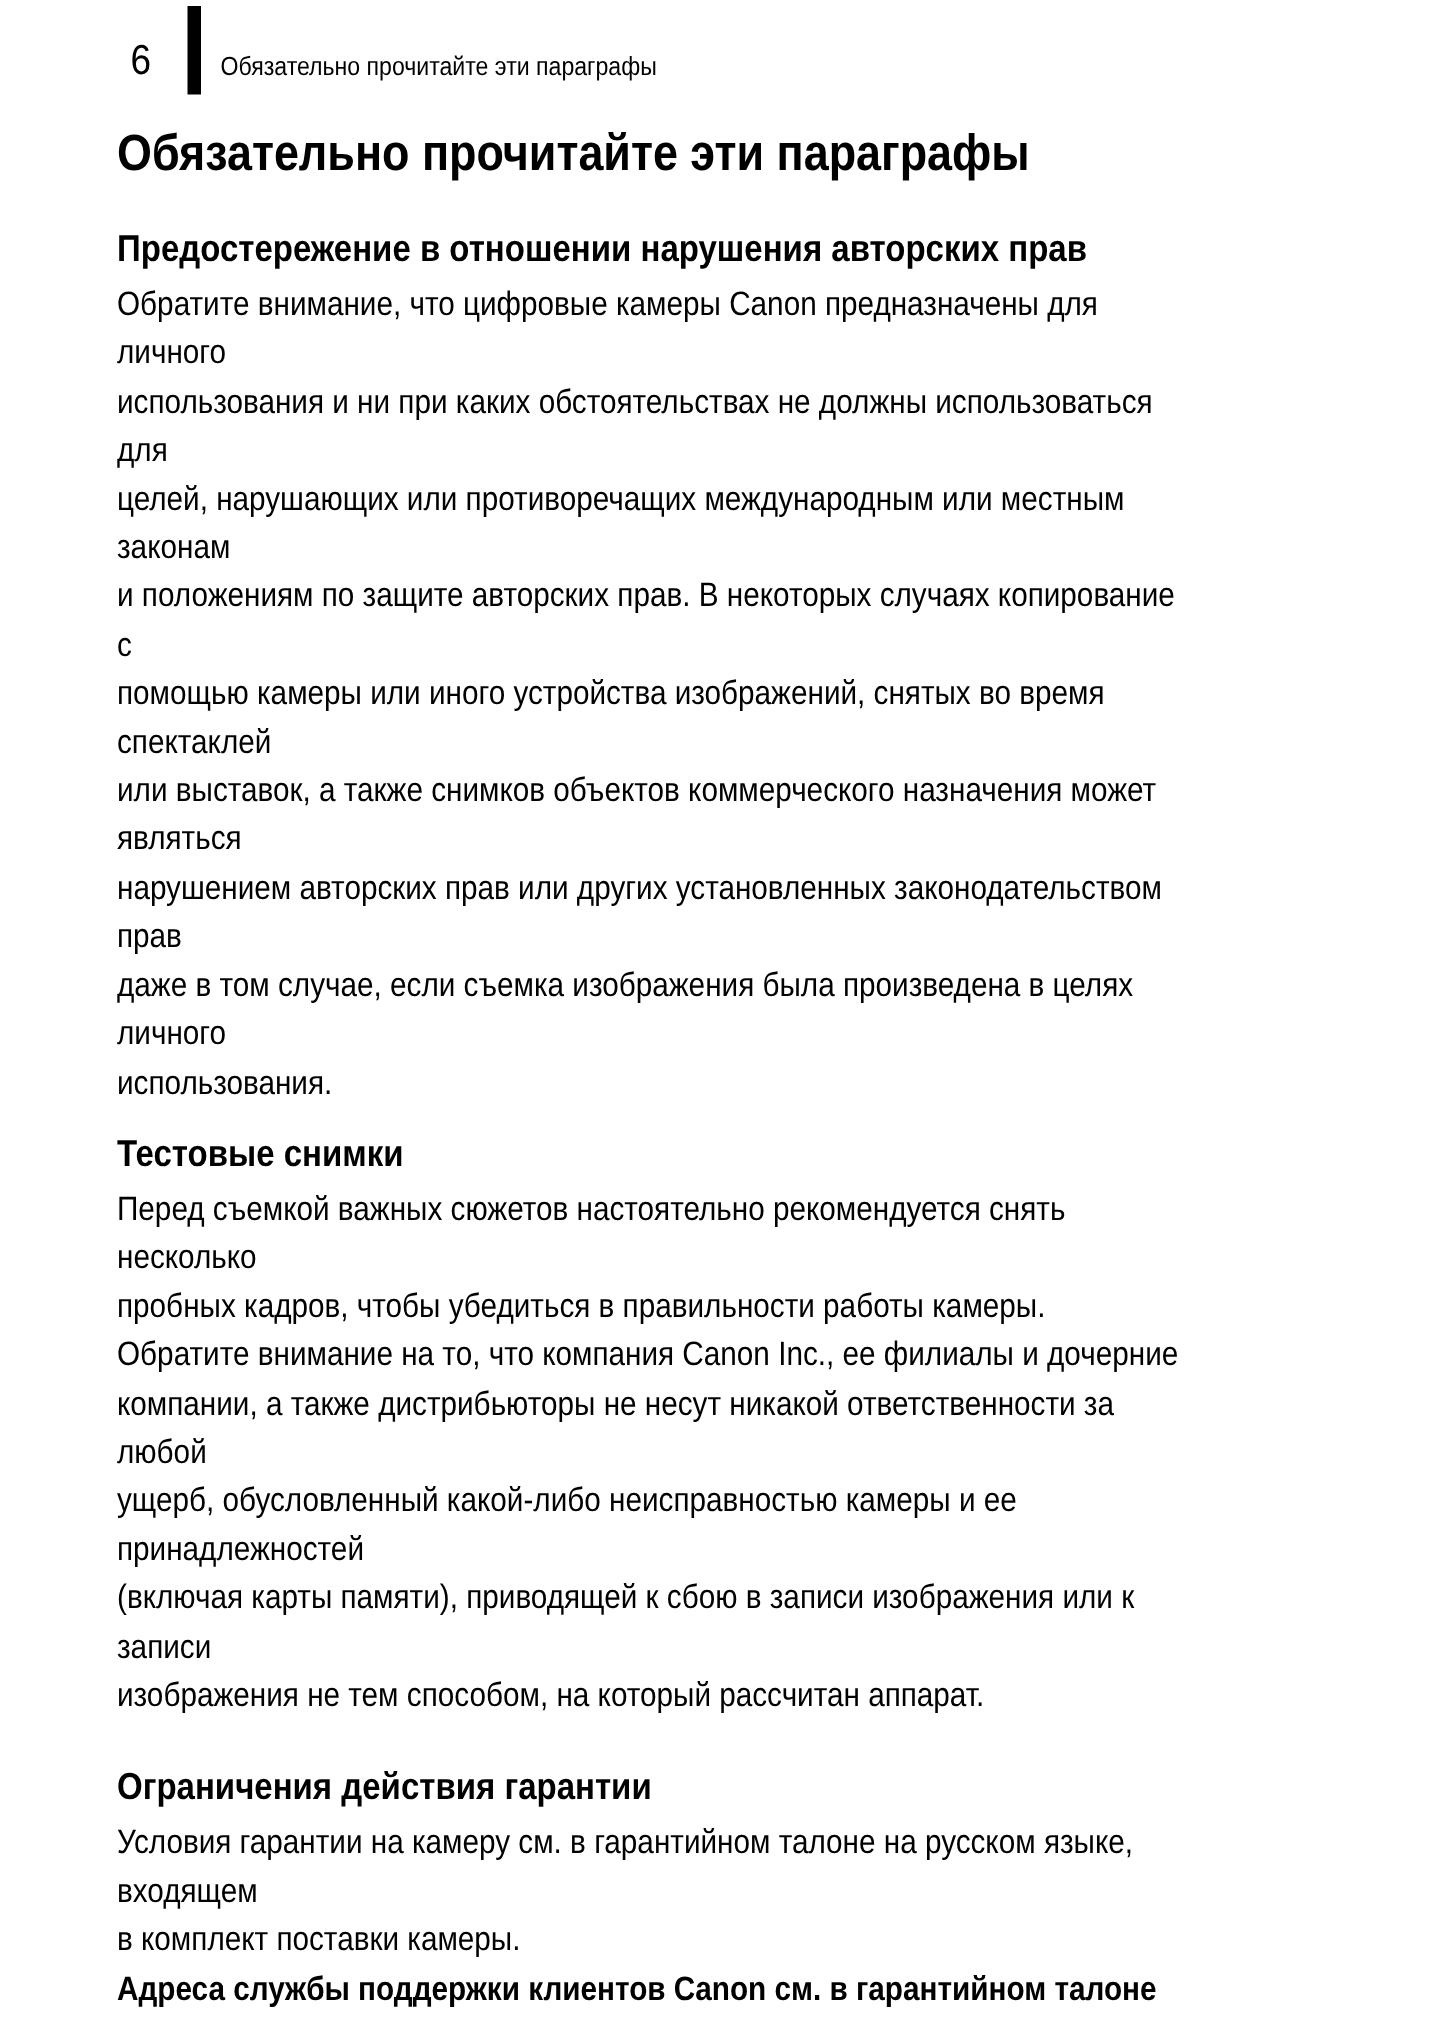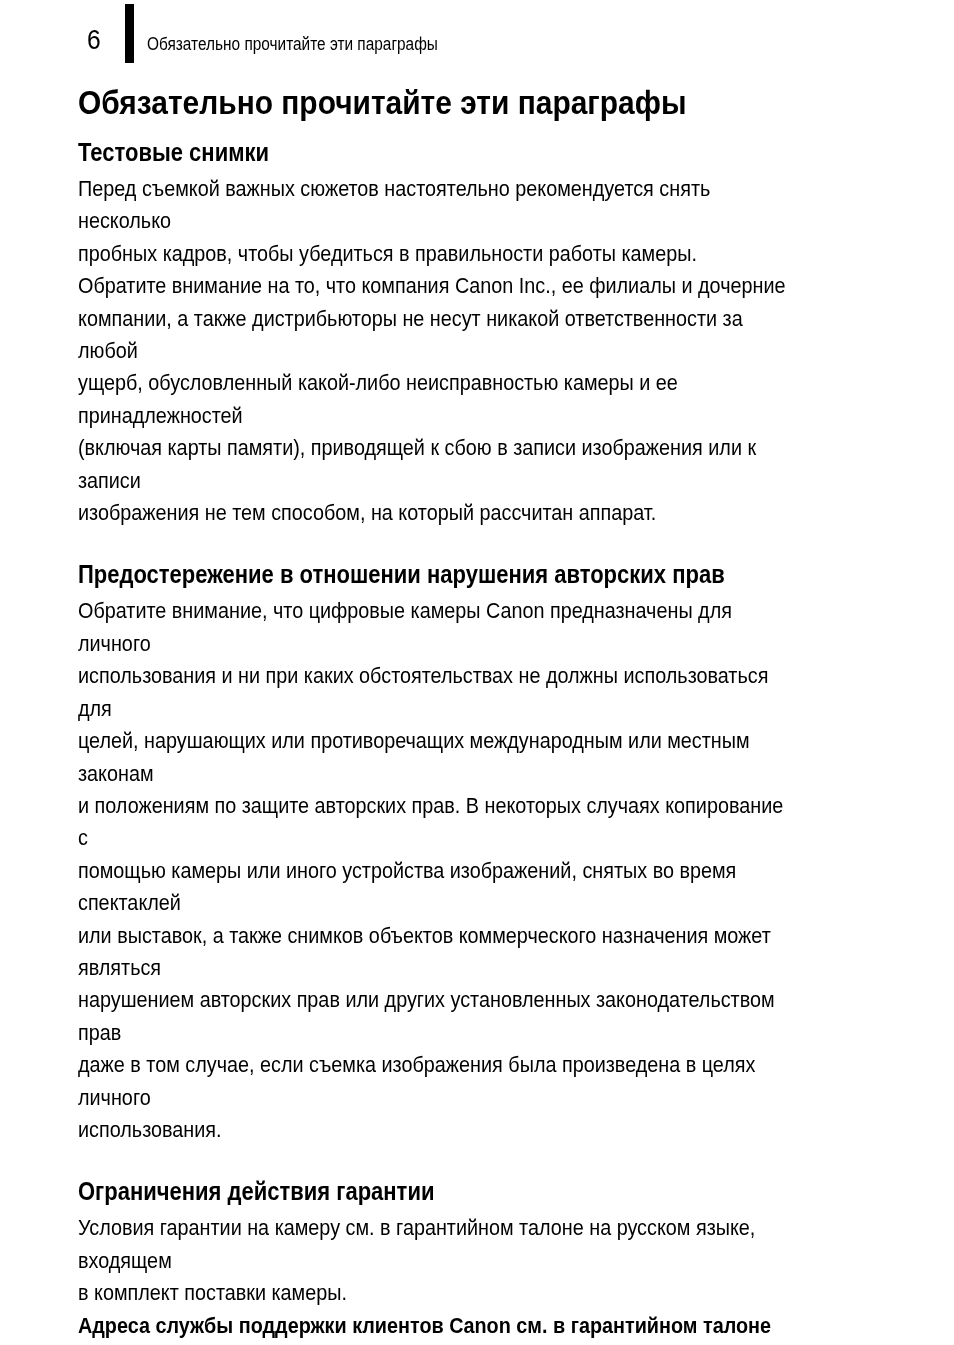--- a/index.html
+++ b/index.html
@@ -94,41 +94,41 @@
 
   <div class="header-rule"></div>
 
   <div class="running-head condense">Обязательно прочитайте эти параграфы</div>
 
   <div class="content">
 
     <h1 class="doc-title condense">Обязательно прочитайте эти параграфы</h1>
 
     <section>
-      <h2 class="section-heading sh-1 condense">Тестовые снимки</h2>
-      <div class="body-text condense-block">Перед съемкой важных сюжетов настоятельно рекомендуется снять несколько
-пробных кадров, чтобы убедиться в правильности работы камеры.
-Обратите внимание на то, что компания Canon Inc., ее филиалы и дочерние
-компании, а также дистрибьюторы не несут никакой ответственности за любой
-ущерб, обусловленный какой-либо неисправностью камеры и ее принадлежностей
-(включая карты памяти), приводящей к сбою в записи изображения или к записи
-изображения не тем способом, на который рассчитан аппарат.</div>
-    </section>
-
-    <section>
       <h2 class="section-heading sh-2 condense">Предостережение в отношении нарушения авторских прав</h2>
       <div class="body-text condense-block">Обратите внимание, что цифровые камеры Canon предназначены для личного
 использования и ни при каких обстоятельствах не должны использоваться для
 целей, нарушающих или противоречащих международным или местным законам
 и положениям по защите авторских прав. В некоторых случаях копирование с
 помощью камеры или иного устройства изображений, снятых во время спектаклей
 или выставок, а также снимков объектов коммерческого назначения может являться
 нарушением авторских прав или других установленных законодательством прав
 даже в том случае, если съемка изображения была произведена в целях личного
 использования.</div>
+    </section>
+
+    <section>
+      <h2 class="section-heading sh-1 condense">Тестовые снимки</h2>
+      <div class="body-text condense-block">Перед съемкой важных сюжетов настоятельно рекомендуется снять несколько
+пробных кадров, чтобы убедиться в правильности работы камеры.
+Обратите внимание на то, что компания Canon Inc., ее филиалы и дочерние
+компании, а также дистрибьюторы не несут никакой ответственности за любой
+ущерб, обусловленный какой-либо неисправностью камеры и ее принадлежностей
+(включая карты памяти), приводящей к сбою в записи изображения или к записи
+изображения не тем способом, на который рассчитан аппарат.</div>
     </section>
 
     <section>
       <h2 class="section-heading sh-3 condense">Ограничения действия гарантии</h2>
       <div class="body-text condense-block">Условия гарантии на камеру см. в гарантийном талоне на русском языке, входящем
 в комплект поставки камеры.</div>
       <div class="body-text continuation bold condense-block">Адреса службы поддержки клиентов Canon см. в гарантийном талоне
 на русском языке.</div>
     </section>
 

